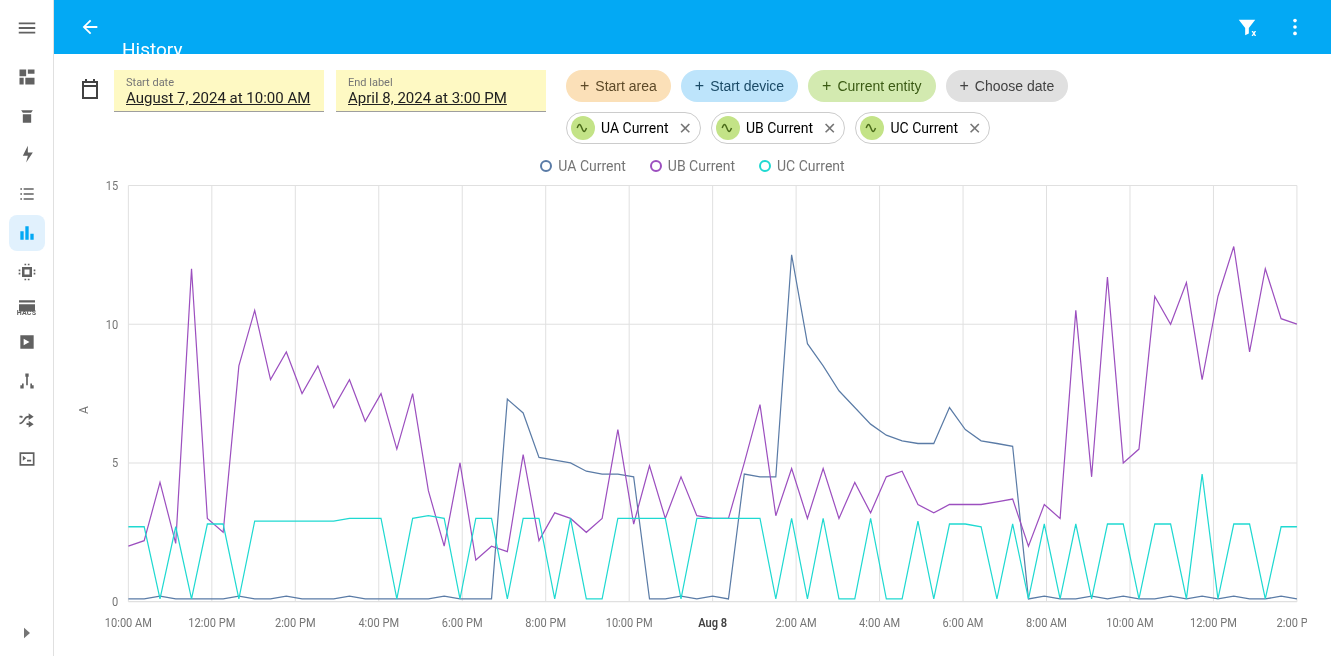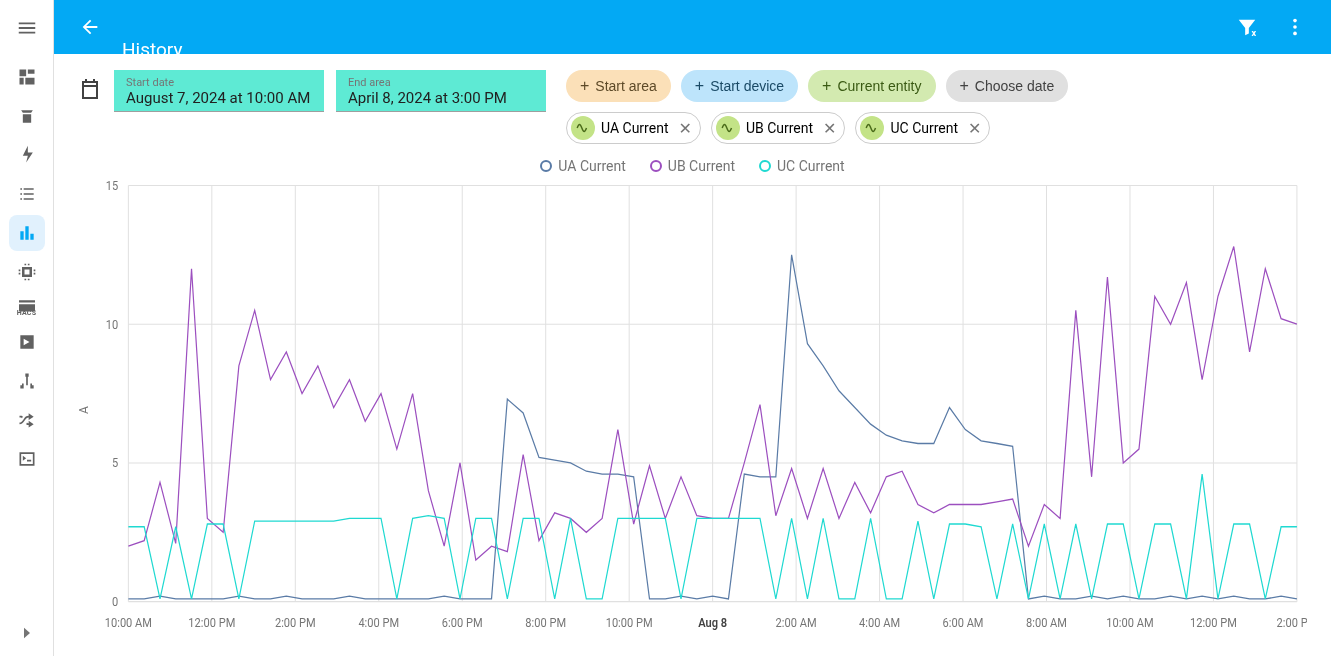--- a/index.html
+++ b/index.html
@@ -22,23 +22,23 @@
   .header .back-btn { width: 40px; height:40px; display:flex; align-items:center; justify-content:center; cursor:pointer; margin-right: 12px;}
   .header-title { font-size: 19px; font-weight: 400; margin-top: 45px; }
   .header-actions { margin-left: auto; display: flex; gap: 8px; }
   .header-action { width: 40px; height:40px; display:flex; align-items:center; justify-content:center; cursor:pointer; }
 
   
   .content { padding: 16px 24px; flex: 1; display:flex; flex-direction:column; }
   .controls { display: flex; align-items: flex-start; gap: 20px; flex-wrap: wrap; }
   .date-range { display: flex; align-items: center; gap: 12px; }
   .cal-icon { color: #424242; }
-  .date-field { background: #5eead4; border-bottom: 1px solid #9e9e9e; padding: 6px 12px 4px 12px; min-width: 210px; cursor: pointer; }
+  .date-field { background: #fef9c3; border-bottom: 1px solid #9e9e9e; padding: 6px 12px 4px 12px; min-width: 210px; cursor: pointer; }
   .date-field .label { font-size: 11px; color: #757575; }
-  .date-field .value { font-size: 15px; color: #212121; }
+  .date-field .value { font-size: 15px; color: #212121; text-decoration: underline; }
 
   .chip-area { display: flex; flex-direction: column; gap: 10px; }
   .chip-row { display: flex; gap: 10px; flex-wrap: wrap; }
   .chip { display: inline-flex; align-items: center; gap: 6px; height: 32px; padding: 0 14px; border-radius: 16px; font-size: 14px; cursor: pointer; border: none; }
   .chip .plus { font-size: 16px; font-weight: 500; }
   .chip-area-btn { background: #fbe0b8; color: #5d4a28; }
   .chip-device-btn { background: #bde4fb; color: #1a4a66; }
   .chip-entity-btn { background: #d3eab0; color: #3a5a13; }
   .chip-label-btn { background: #e0e0e0; color: #424242; }
   .entity-chip { background: #fff; border: 1px solid #ccc; padding-left: 4px; padding-right: 8px; }
@@ -170,21 +170,21 @@
           <div class="cal-icon">
             <svg width="24" height="24" viewBox="0 0 24 24">
                 <path fill="currentColor" d="M7 2h2v2h6V2h2v2h3v18H4V4h3V2m-1 8v10h12V10H6m0-4v2h12V6H6Z"></path>
               </svg>
           </div>
           <div class="date-field">
             <div class="label">Start date</div>
             <div class="value">August 7, 2024 at 10:00 AM</div>
           </div>
           <div class="date-field">
-            <div class="label">End area</div>
+            <div class="label">End label</div>
             <div class="value">April 8, 2024 at 3:00 PM</div>
           </div>
         </div>
 
         <div class="chip-area">
           <div class="chip-row">
             <button class="chip chip-area-btn">
               <span class="plus">+</span>
               <span>Start area</span>
             </button>

